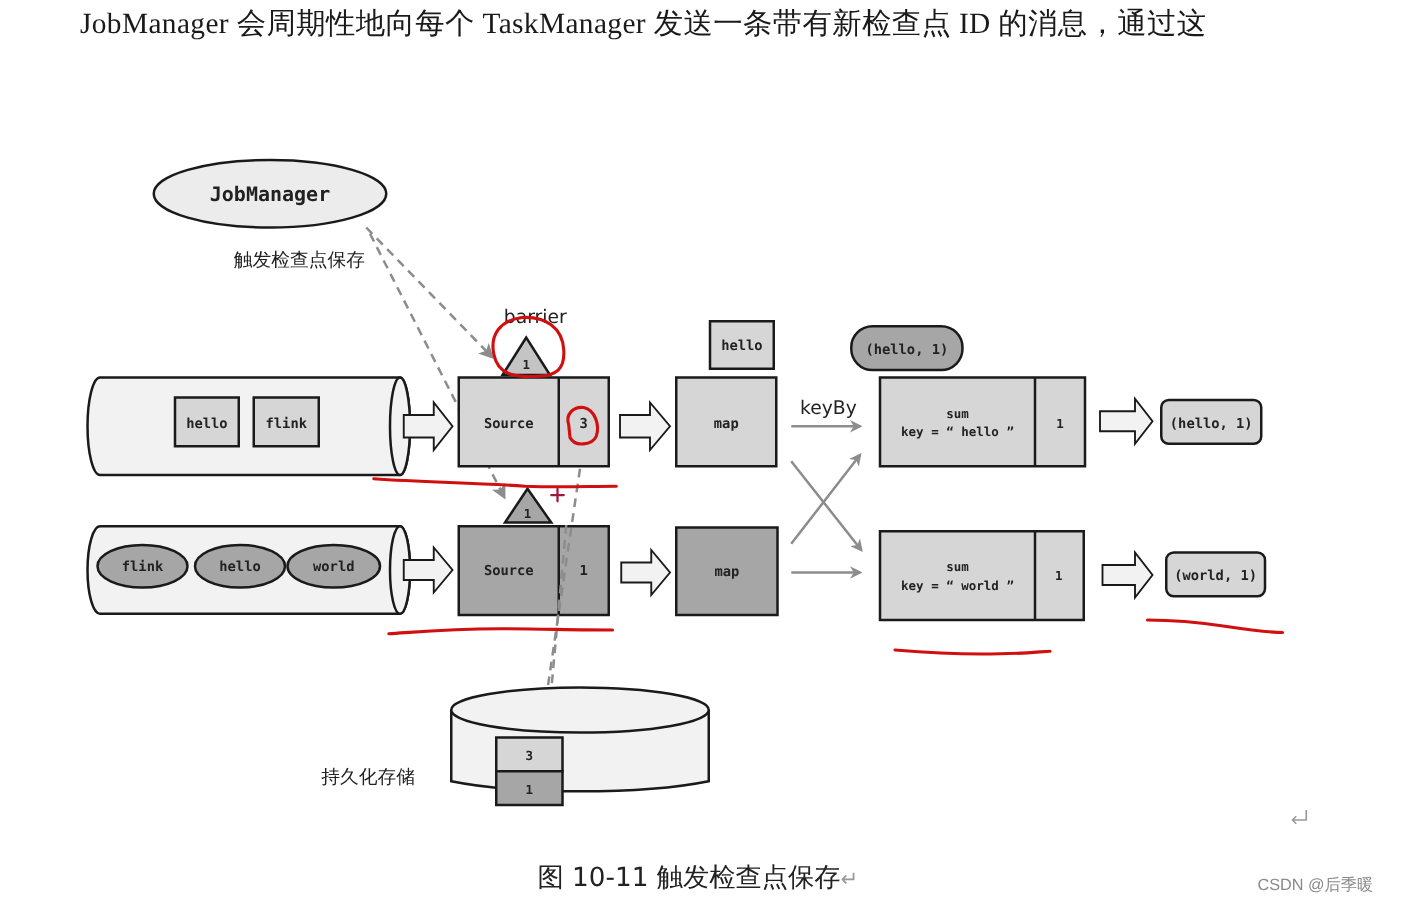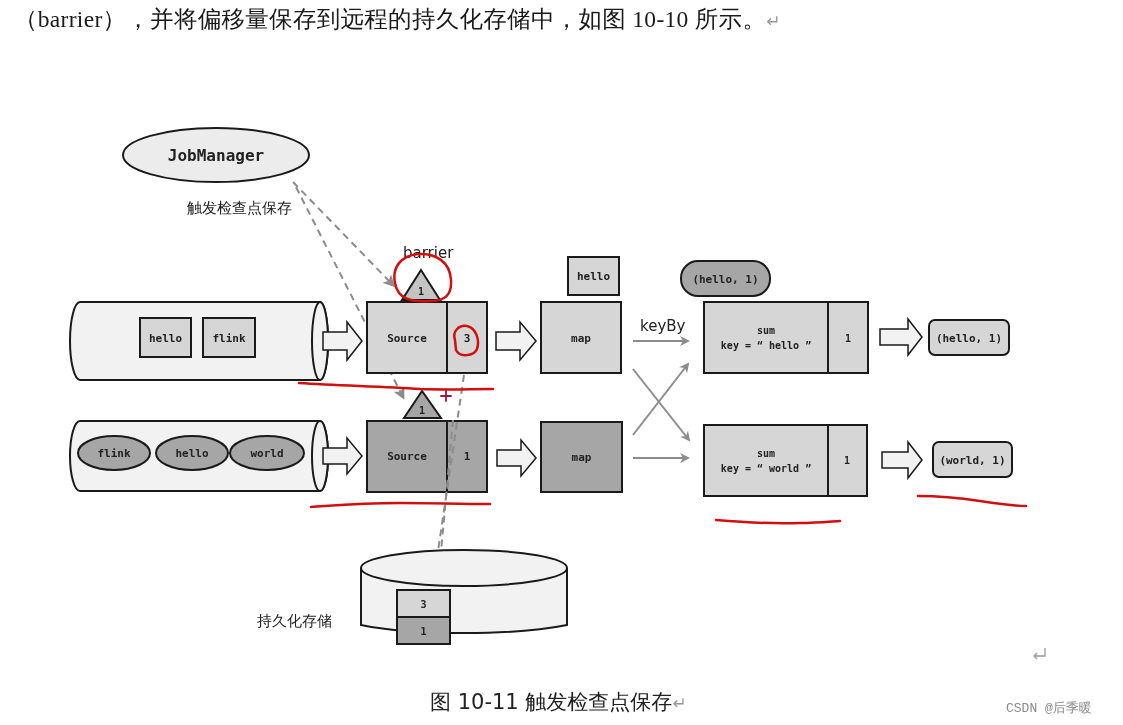--- a/index.html
+++ b/index.html
@@ -5,28 +5,28 @@
   html, body { margin:0; padding:0; background:#ffffff; }
   body { width:1123px; height:725px; position:relative; overflow:hidden; font-family:"Liberation Serif", "DejaVu Serif", serif; color:#1a1a1a; }
   .para { position:absolute; left:14px; top:0px; width:1100px; font-size:23.5px; line-height:39px; letter-spacing:0.3px; }
   .para p { margin:0; white-space:nowrap; }
   .para p.first { text-indent:50px; }
   .ret { color:#999; font-family:"DejaVu Sans", sans-serif; font-size:17px; }
   #diagram { position:absolute; left:0; top:0; }
   .mono { font-family:"DejaVu Sans Mono", "Liberation Mono", monospace; font-weight:bold; fill:#222; }
   .sans { font-family:"DejaVu Sans", "Liberation Sans", sans-serif; fill:#222; }
   .caption { position:absolute; left:430px; top:688px; font-size:21px; font-family:"DejaVu Sans", sans-serif; color:#222; }
-  .watermark { position:absolute; left:1006px; top:699px; font-size:13px; font-family:Liberation Mono, monospace; color:#8a8a8a; }
+  .watermark { position:absolute; left:1006px; top:699px; font-size:13px; font-family:Liberation Sans, sans-serif; color:#8a8a8a; }
   .stray-ret { position:absolute; left:1031px; top:646px; }
 </style>
 </head>
 <body>
 
 <div class="para">
-  <p><span>（barrier），并将偏移量保存到远程的持久化存储中，如图 10-10 所示。</span><span class="ret">↵</span></p>
+  <p class="first"><span>JobManager 会周期性地向每个 TaskManager 发送一条带有新检查点 ID 的消息，通过这</span></p>
 </div>
 
 <svg id="diagram" width="1123" height="725" viewBox="0 0 1123 725">
   <defs>
     <marker id="ah-gray" markerWidth="10" markerHeight="10" refX="8" refY="5" orient="auto" markerUnits="userSpaceOnUse">
       <path d="M0,0 L10,5 L0,10 L3,5 Z" fill="#8c8c8c"></path>
     </marker>
     <marker id="ah-dash" markerWidth="12" markerHeight="12" refX="9" refY="6" orient="auto" markerUnits="userSpaceOnUse">
       <path d="M0,0 L12,6 L0,12 L3,6 Z" fill="#8c8c8c"></path>
     </marker>

